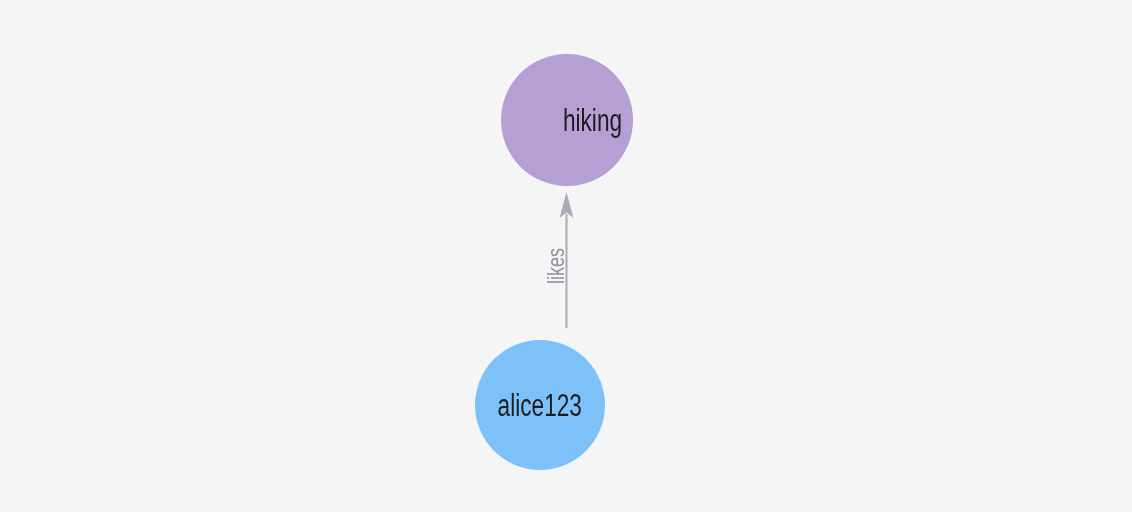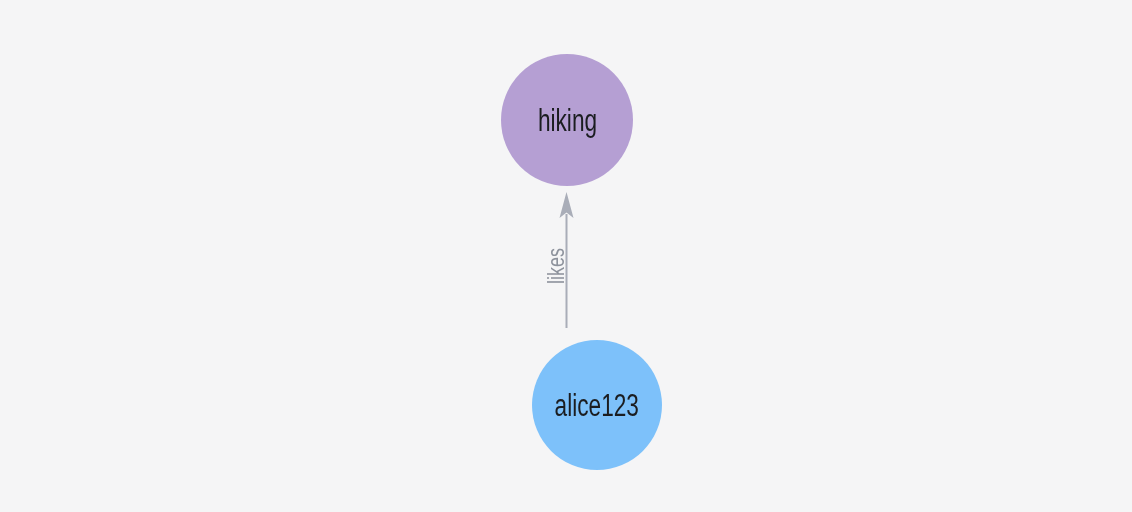--- a/index.html
+++ b/index.html
@@ -40,23 +40,24 @@
     transform: scaleX(0.73);
     white-space: nowrap;
     line-height: 1;
   }
   .node-hiking {
     left: 501px;
     top: 54px;
     width: 132px;
     height: 132px;
     background: #b59fd3;
+    justify-content: flex-end;
   }
   .node-alice123 {
-    left: 532px;
+    left: 475px;
     top: 340px;
     width: 130px;
     height: 130px;
     background: #7dc1fa;
   }
   .edge-label {
     position: absolute;
     left: 556px;
     top: 266px;
     font-size: 24px;

